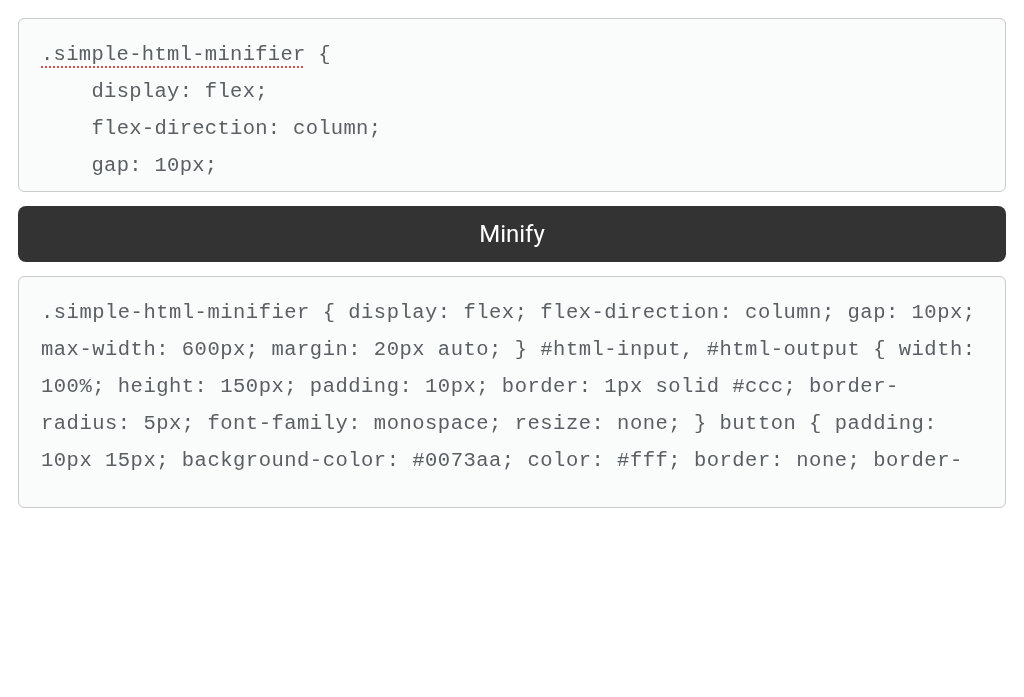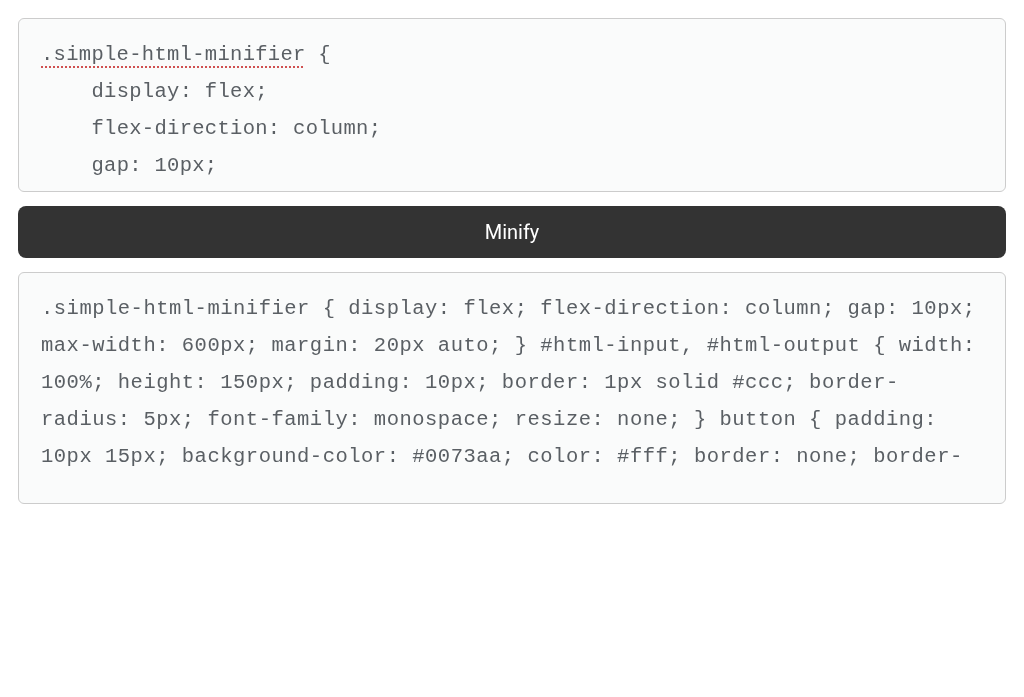--- a/index.html
+++ b/index.html
@@ -47,21 +47,21 @@
     }
     .output-area {
       height: 232px;
       letter-spacing: 0.5px;
     }
     .btn {
       width: 100%;
       padding: 14px 15px;
       border: none;
       border-radius: 8px;
-      font-size: 20px;
+      font-size: 24px;
       font-weight: 400;
       cursor: pointer;
       color: #fff;
       font-family: -apple-system, BlinkMacSystemFont, "Segoe UI", Roboto, sans-serif;
     }
     .btn-minify {
       background-color: #333333;
     }
     .btn-copy {
       background-color: #0676ab;

